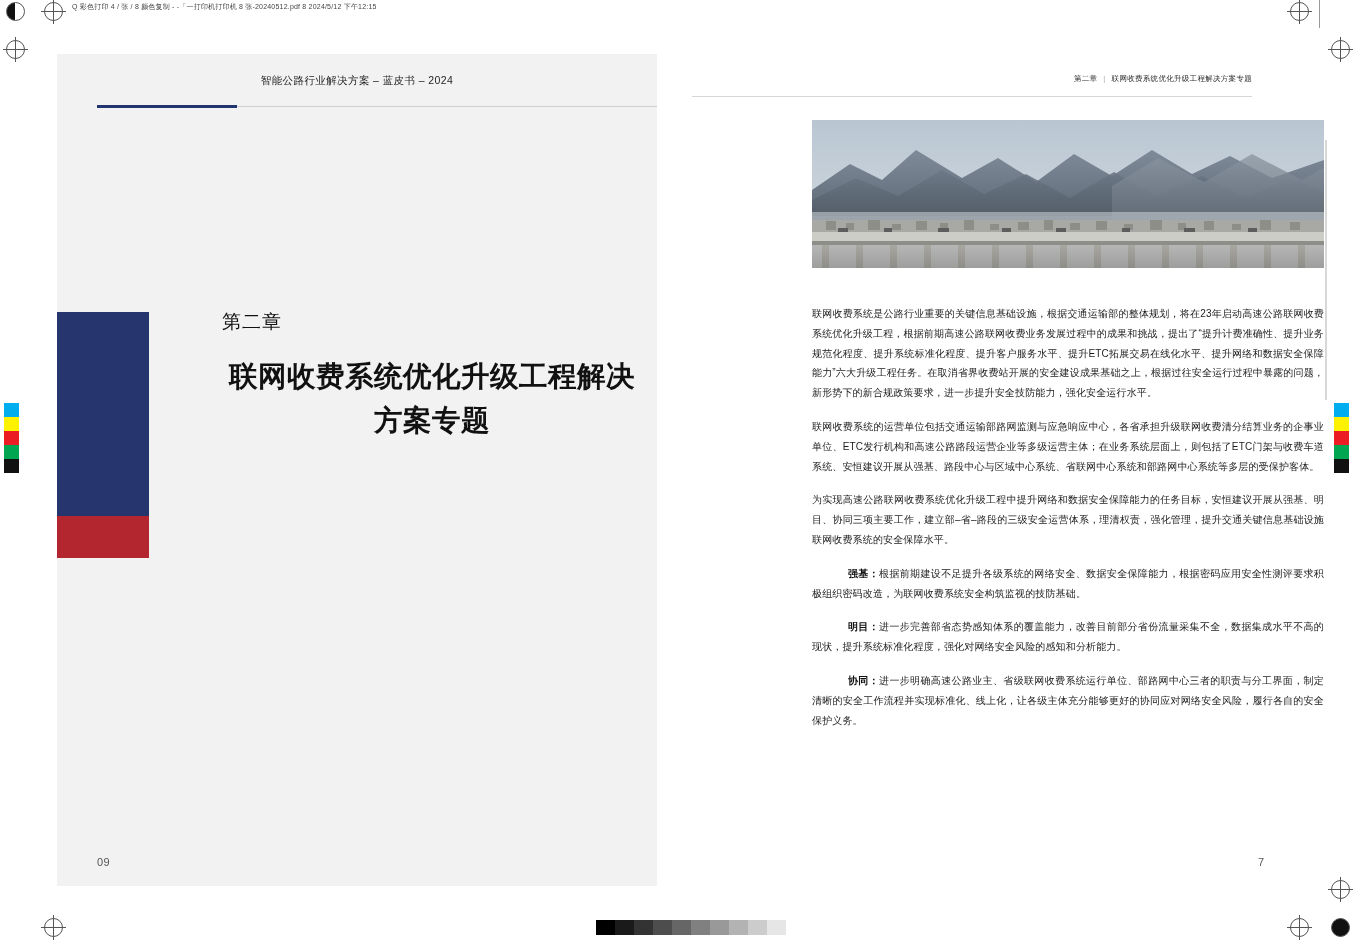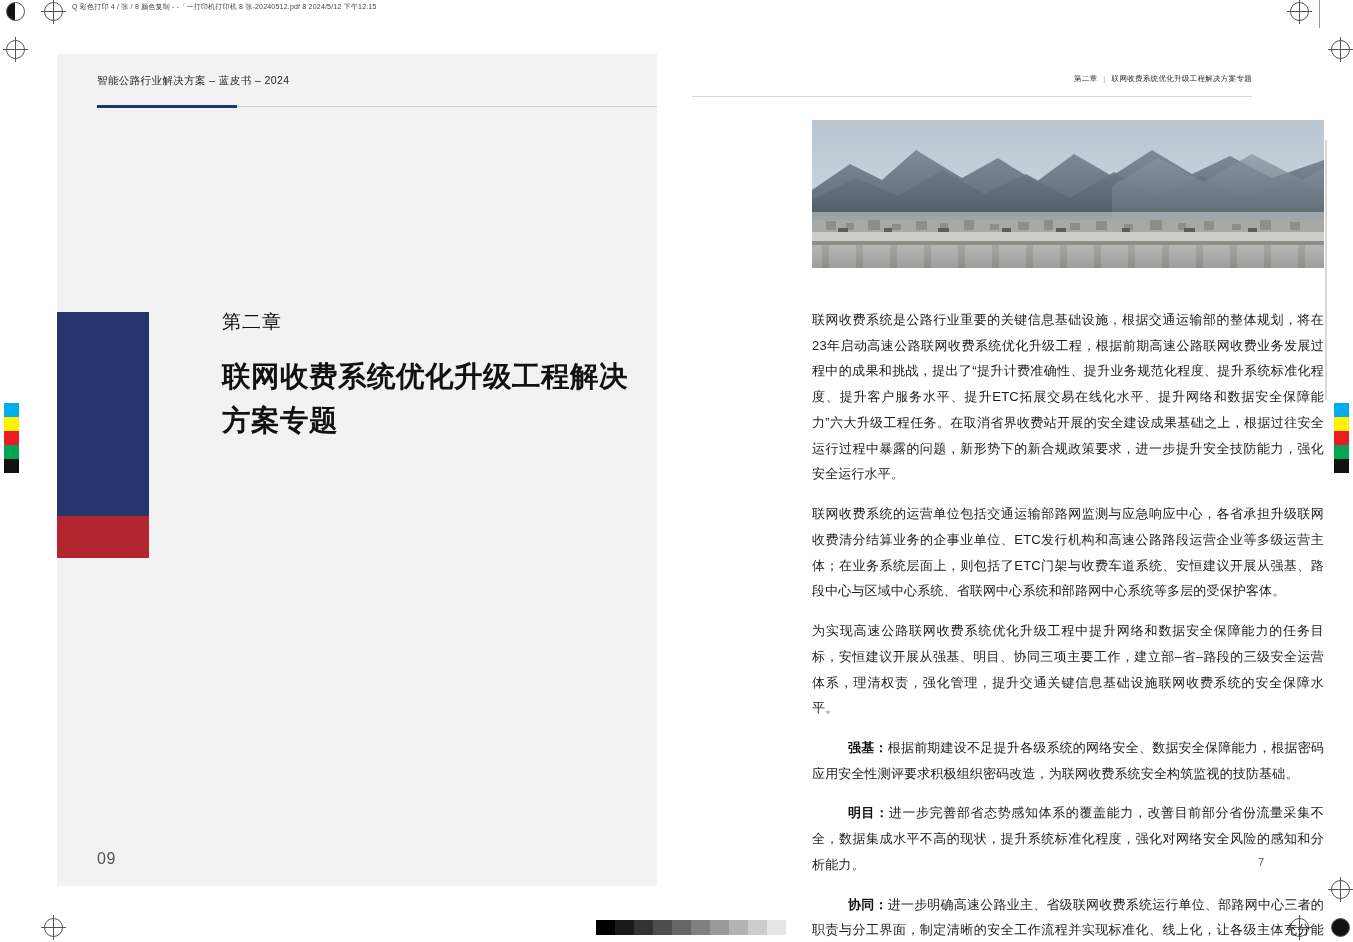--- a/index.html
+++ b/index.html
@@ -81,20 +81,21 @@
   .spread {
     position: absolute;
     top: 54px; left: 57px;
     width: 1207px; height: 832px;
   }
   .page-left {
     position: absolute;
     left: 0; top: 0;
     width: 600px; height: 832px;
     background: #f2f2f2;
+    text-align: center;
   }
   .page-right {
     position: absolute;
     left: 600px; top: 0;
     width: 607px; height: 832px;
     background: #ffffff;
   }
 
   
   .lheader {
@@ -149,21 +150,21 @@
     font-size: 28.5px;
     font-weight: bold;
     color: #111;
     line-height: 1.55;
     letter-spacing: 0.5px;
   }
 
   .folio-left {
     position: absolute;
     left: 40px; bottom: 18px;
-    font-size: 16px;
+    font-size: 11px;
     color: #555;
     letter-spacing: 0.5px;
   }
 
   
   .rheader {
     position: absolute;
     right: 12px; top: 20px;
     width: 560px;
     text-align: right;
@@ -189,21 +190,21 @@
   }
   .hero svg { display: block; }
 
   
   .body-col {
     position: absolute;
     left: 155px; top: 240px;
     width: 512px;
   }
   .para {
-    font-size: 13px;
+    font-size: 10px;
     line-height: 1.98;
     color: #1c1c1c;
     text-align: justify;
     margin-bottom: 14px;
     letter-spacing: 0.15px;
   }
   .para .lead {
     font-weight: bold;
     color: #111;
     padding-left: 36px;

